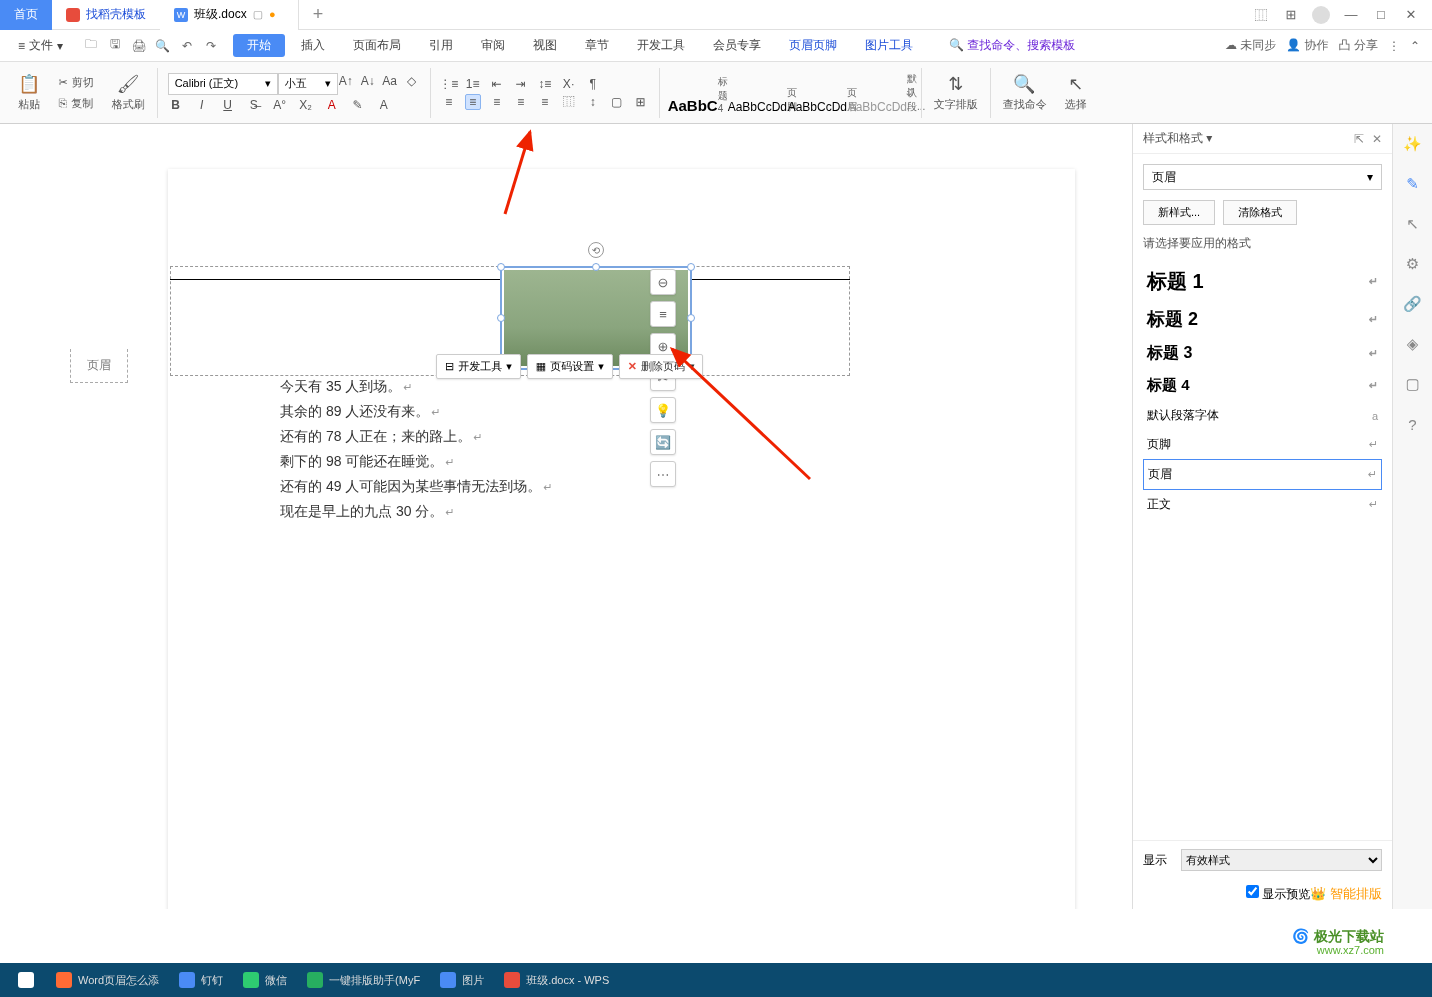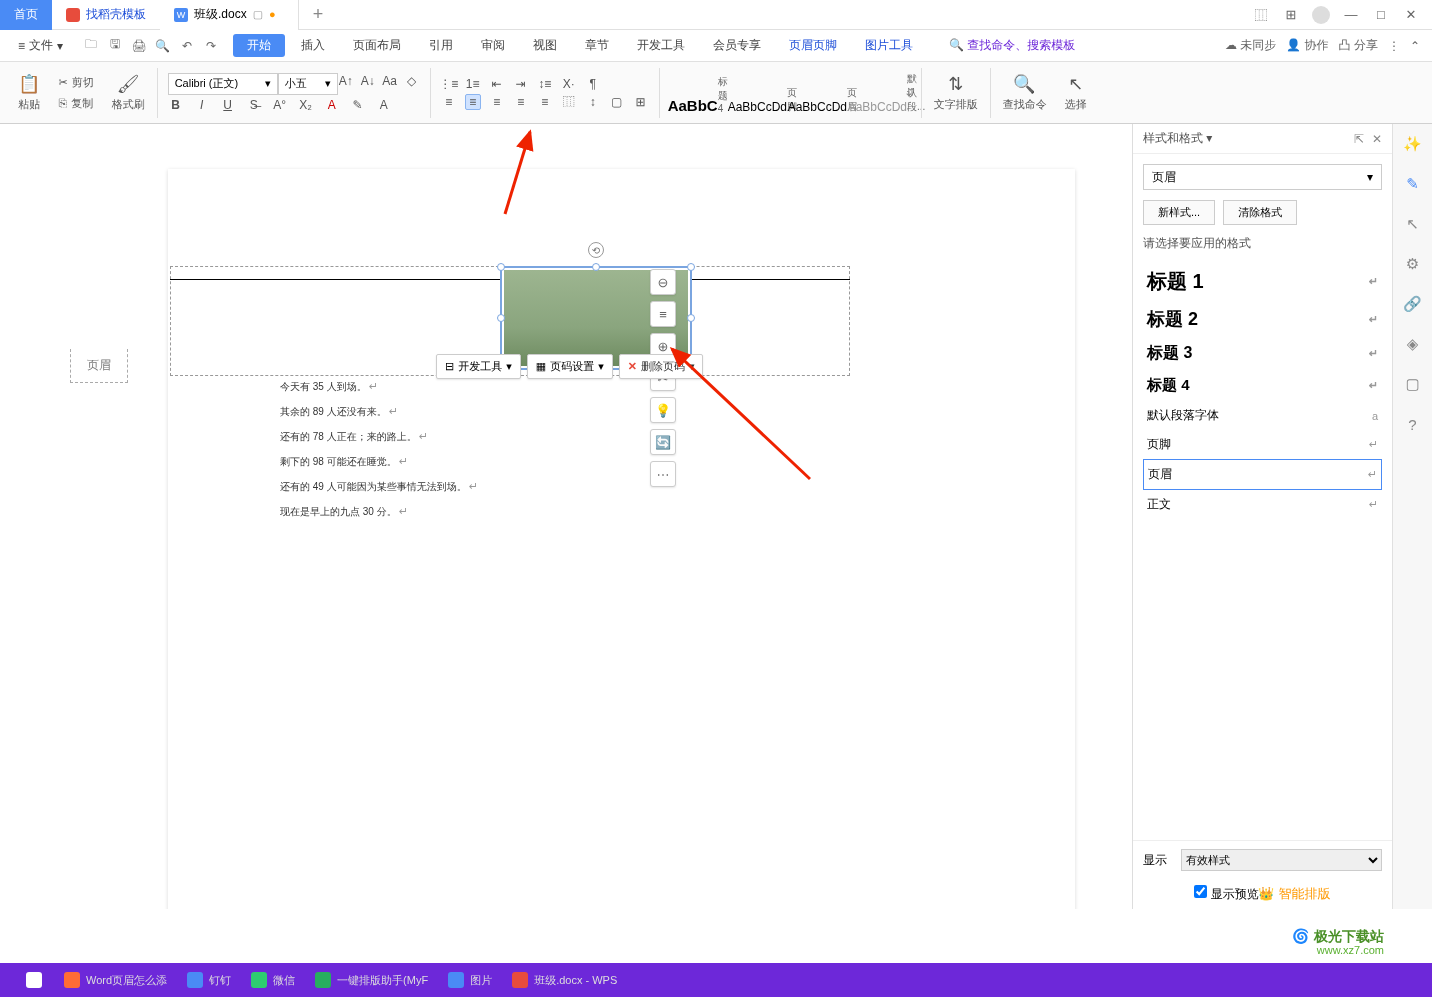--- a/index.html
+++ b/index.html
@@ -49,47 +49,47 @@
 .h-nw{left:-5px;top:-5px}.h-n{left:50%;top:-5px;margin-left:-4px}.h-ne{right:-5px;top:-5px}
 .h-w{left:-5px;top:50%;margin-top:-4px}.h-e{right:-5px;top:50%;margin-top:-4px}
 .h-sw{left:-5px;bottom:-5px}.h-s{left:50%;bottom:-5px;margin-left:-4px}.h-se{right:-5px;bottom:-5px}
 .rot{position:absolute;left:50%;top:-26px;margin-left:-8px;width:16px;height:16px;border:1px solid #999;border-radius:50%;background:#fff;display:flex;align-items:center;justify-content:center;font-size:10px;color:#777}
 .float-bar{position:absolute;left:650px;top:145px;display:flex;flex-direction:column;gap:6px}
 .fbtn{width:26px;height:26px;border:1px solid #ccc;background:#fff;border-radius:3px;display:flex;align-items:center;justify-content:center;font-size:13px;color:#666;box-shadow:0 1px 2px rgba(0,0,0,.1)}
 .ctx-bar{position:absolute;left:436px;top:230px;display:flex;gap:6px}
 .ctx-btn{border:1px solid #ccc;background:#fff;padding:4px 8px;font-size:11px;display:flex;align-items:center;gap:4px;border-radius:2px;box-shadow:0 1px 2px rgba(0,0,0,.1)}
 .ctx-btn.del{color:#333}
 .ctx-btn.del .x{color:#e74c3c;font-weight:bold}
-.doc-text{position:absolute;left:280px;top:250px;font-size:10px;line-height:24px;color:#333}
+.doc-text{position:absolute;left:280px;top:250px;font-size:14px;line-height:24px;color:#333}
 .doc-text p::after{content:"↵";color:#999;font-size:11px;margin-left:2px}
 .arrow{position:absolute;pointer-events:none}
 .side-panel{width:260px;border-left:1px solid #ddd;background:#fff;display:flex;flex-direction:column;font-size:12px}
 .sp-hdr{height:30px;display:flex;align-items:center;padding:0 10px;justify-content:space-between;border-bottom:1px solid #eee}
 .sp-hdr .t{color:#555}
 .sp-hdr .a{display:flex;gap:8px;color:#888}
 .sp-sel{margin:10px;border:1px solid #ccc;height:26px;display:flex;align-items:center;padding:0 8px;justify-content:space-between}
 .sp-btns{display:flex;gap:8px;padding:0 10px}
 .sp-btns button{border:1px solid #ccc;background:#fafafa;padding:4px 14px;font-size:11px;cursor:pointer}
 .sp-lbl{padding:10px;color:#555}
 .sp-list{padding:0 10px;flex:1;overflow:auto}
 .sp-item{padding:6px 4px;display:flex;justify-content:space-between;align-items:center;cursor:pointer}
 .sp-item.h1{font-size:20px;font-weight:bold}
 .sp-item.h2{font-size:18px;font-weight:bold}
 .sp-item.h3{font-size:16px;font-weight:bold}
 .sp-item.h4{font-size:15px;font-weight:bold}
 .sp-item .ret{color:#999;font-size:11px}
 .sp-item.sel{border:1px solid #4a8bf5}
 .sp-foot{padding:8px 10px;display:flex;align-items:center;gap:14px;border-top:1px solid #eee}
 .sp-foot select{flex:1;border:1px solid #ccc;height:22px;font-size:11px}
-.sp-foot2{padding:6px 10px;display:flex;align-items:center;justify-content:center}
+.sp-foot2{padding:6px 10px;display:flex;align-items:center;justify-content:flex-end}
 .sp-foot2 .ai{color:#f90;font-size:13px}
 .side-rail{width:40px;background:#f7f7f7;border-left:1px solid #e0e0e0;display:flex;flex-direction:column;align-items:center;padding-top:10px;gap:20px}
 .side-rail span{width:20px;height:20px;color:#888;display:flex;align-items:center;justify-content:center;font-size:15px}
 .side-rail span.active{color:#4a8bf5}
-.taskbar{position:absolute;left:0;right:0;bottom:0;height:34px;background:#6d28d9;display:flex;align-items:center;padding:0 16px;gap:2px}
+.taskbar{position:absolute;left:0;right:0;bottom:0;height:34px;background:#0c4a6e;display:flex;align-items:center;padding:0 8px;gap:2px}
 .tb-item{height:30px;padding:0 10px;display:flex;align-items:center;gap:6px;color:#ddd;font-size:11px}
 .tb-item .ic{width:16px;height:16px;border-radius:3px}
 .status-bar{position:absolute;left:0;right:300px;bottom:34px;height:54px;background:#fff}
 .watermark{position:absolute;right:48px;bottom:40px;font-size:11px;color:#5ab030;text-align:right;line-height:14px}
 .watermark .logo{font-size:14px;font-weight:bold;color:#4a9028}
 .align-center-hl{background:#cfe2ff;border:1px solid #8ab4f0;border-radius:2px;padding:1px}
 .tab-ctrl{display:flex;gap:6px;margin-left:auto;padding-right:8px;color:#999;font-size:11px}
 </style>
 </head>
 <body>

